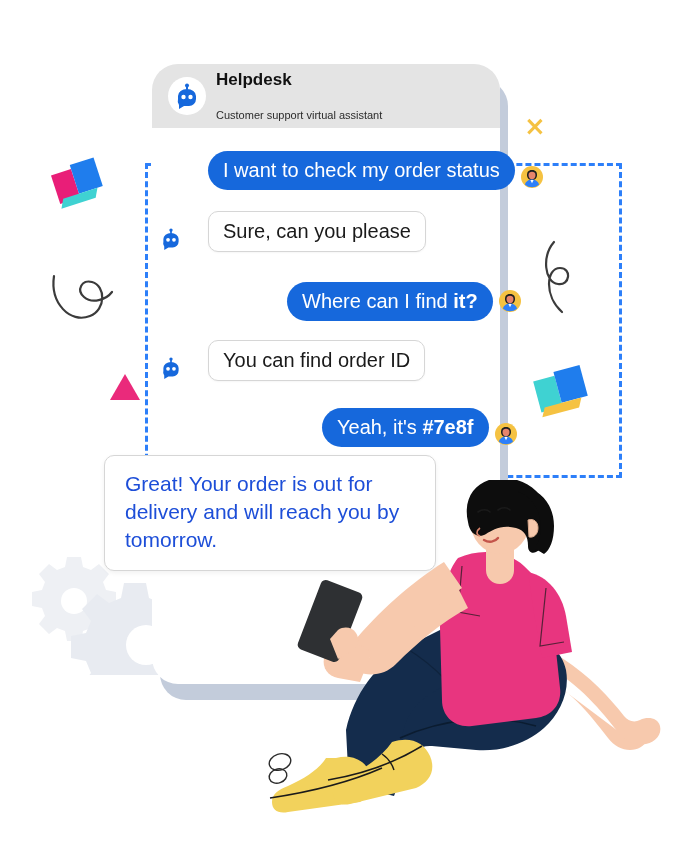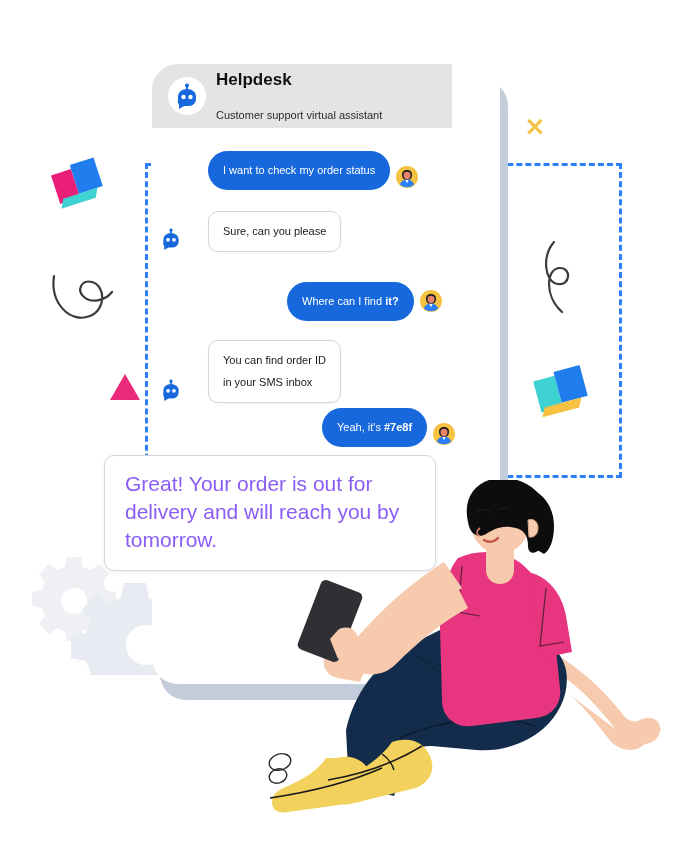--- a/index.html
+++ b/index.html
@@ -58,37 +58,37 @@
   .phone-shadow{
     left:160px;top:80px;width:348px;height:620px;
     background:#c3ccdb;border-radius:26px;
   }
   .phone{
     left:152px;top:64px;width:348px;height:620px;
     background:#ffffff;border-radius:26px;
     overflow:hidden;
   }
   .phone-header{
-    position:absolute;left:0;top:0;width:300px;height:64px;
+    position:absolute;left:0;top:0;width:348px;height:64px;
     background:#e4e4e4;
     display:flex;align-items:center;padding-left:16px;box-sizing:border-box;
   }
   .hdr-avatar{
     width:38px;height:38px;border-radius:50%;background:#ffffff;
     display:flex;align-items:center;justify-content:center;flex:0 0 auto;
   }
   .hdr-text{margin-left:10px;}
   .hdr-title{font-size:17px;font-weight:bold;color:#111111;line-height:19px;}
   .hdr-sub{font-size:11px;color:#2b2b2b;line-height:14px;margin-top:19px;}
 
   .msg{position:absolute;display:flex;align-items:flex-end;}
 
   .bub{
     box-sizing:border-box;
-    font-size:11px;line-height:22px;
+    font-size:20px;line-height:22px;
   }
   .bub-user{
     background:#1668dc;color:#ffffff;
     border-radius:20px;
     padding:8px 15px 9px 15px;
   }
   .bub-bot{
     background:#ffffff;color:#1a1a1a;
     border:1px solid #d6d6d6;
     border-radius:10px;
@@ -106,21 +106,21 @@
   .m1{left:208px;top:151px;}
   .m2{left:160px;top:211px;}
   .m3{left:287px;top:282px;align-items:center;}
   .m4{left:160px;top:340px;}
   .m5{left:322px;top:408px;text-align:right;}
 
   .m-final{
     position:absolute;left:104px;top:455px;width:332px;
     background:#ffffff;border:1px solid #d6d6d6;border-radius:10px;
     padding:14px 18px 16px 20px;box-sizing:border-box;
-    font-size:21px;line-height:28px;color:#8b5cf6;
+    font-size:21px;line-height:28px;color:#1d4ed8;
     box-shadow:0 2px 5px rgba(0,0,0,0.06);
   }
 
   .girl{position:absolute;left:250px;top:480px;}
 </style>
 </head>
 <body>
 
 <div id="stage">
 
@@ -239,21 +239,20 @@
           <rect x="12" y="2" width="2" height="5" rx="1"></rect>
           <circle cx="13" cy="2.5" r="2"></circle>
           <path d="M4 13 a9 7 0 0 1 18 0 v3 a7 7 0 0 1 -7 7 h-5 l-5 3 v-4 a7 7 0 0 1 -1 -6 z"></path>
         </g>
         <circle cx="9.5" cy="14" r="2.2" fill="#ffffff"></circle>
         <circle cx="16.5" cy="14" r="2.2" fill="#ffffff"></circle>
       </svg>
     </span>
     <div class="bub bub-bot">
       <div>You can find order ID</div>
-      <div>in your SMS inbox</div>
     </div>
   </div>
 
   <div class="msg m5">
     <div class="bub bub-user"><span>Yeah, it's </span><b>#7e8f</b></div>
     <span class="av av-user">
       <svg width="22" height="22" viewBox="0 0 22 22">
         <circle cx="11" cy="11" r="11" fill="#f5c242"></circle>
         <path d="M11 4 c4 0 5 2.5 5 5 0 3-2 5-5 5 s-5-2-5-5 c0-2.5 1-5 5-5z" fill="#1f1f1f"></path>
         <path d="M7.5 9 c0-2 1.5-3.2 3.5-3.2 s3.5 1.2 3.5 3.2 c0 2.6-1.5 4.4-3.5 4.4 s-3.5-1.8-3.5-4.4z" fill="#e8846b"></path>

